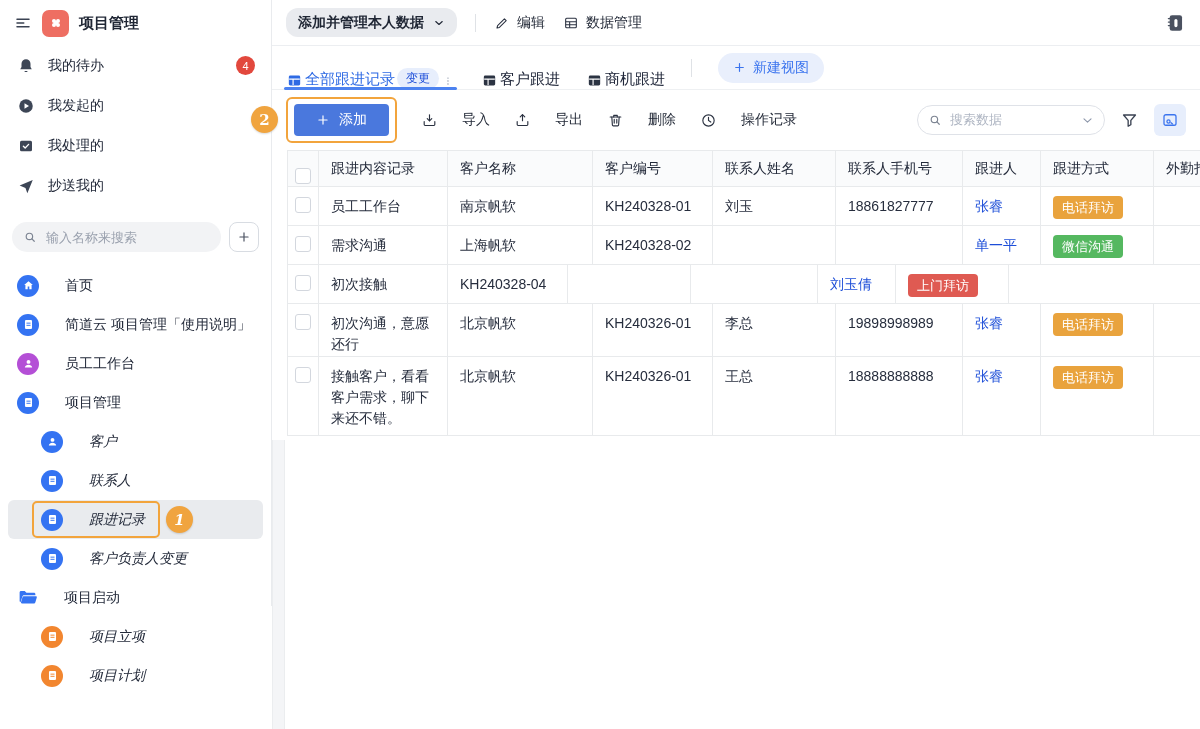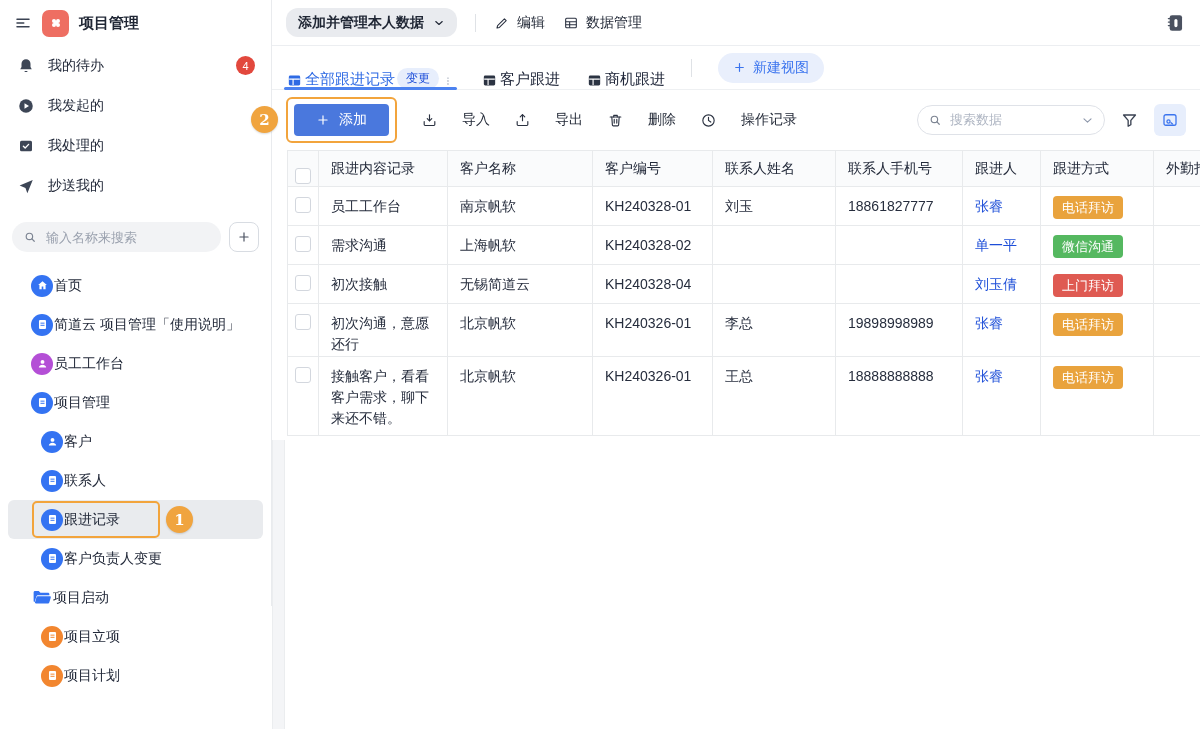--- a/index.html
+++ b/index.html
@@ -16,22 +16,22 @@
   .ws-item{height:40px;display:flex;align-items:center;gap:13px;padding:0 17px;font-size:14px;position:relative;cursor:pointer;}
   .count-badge{position:absolute;right:16px;top:10px;width:19px;height:19px;border-radius:50%;
     background:#e2483d;color:#fff;font-size:11px;display:flex;align-items:center;justify-content:center;}
   .search-row{margin-top:8px;height:46px;display:flex;align-items:center;gap:8px;padding:0 12px;}
   .side-search{flex:1;height:30px;border-radius:16px;background:#f2f3f5;display:flex;align-items:center;gap:7px;padding:0 11px;}
   .side-search input{border:none;outline:none;background:transparent;font-size:13px;width:100%;color:#3a4252;font-family:inherit;}
   .side-search input::placeholder{color:#9aa1ae;}
   .plus-btn{width:30px;height:30px;border:1px solid #d8dce2;border-radius:8px;background:#fff;
     display:flex;align-items:center;justify-content:center;color:#4a5160;cursor:pointer;}
   .nav{margin-top:6px;}
-  .nav-item{height:39px;display:flex;align-items:center;gap:1px;padding:0 31px;font-size:14px;position:relative;cursor:pointer;}
-  .nav-item.lvl2{padding-left:41px;}
+  .nav-item{height:39px;display:flex;align-items:center;gap:26px;padding:0 17px;font-size:14px;position:relative;cursor:pointer;}
+  .nav-item.lvl2{padding-left:41px;font-style:italic;}
   .nav-item.active{background:#e9ebee;border-radius:6px;margin:0 8px;padding-left:33px;}
   .cir{width:22px;height:22px;border-radius:50%;display:flex;align-items:center;justify-content:center;}
   .hl-outline{position:absolute;left:24px;top:1px;width:128px;height:37px;border:2px solid #f2a43c;border-radius:5px;pointer-events:none;}
   .num-ball{width:27px;height:27px;border-radius:50%;background:#f0a43f;color:#fff;
     font-family:"DejaVu Serif",serif;font-weight:700;font-size:15px;
     display:flex;align-items:center;justify-content:center;box-shadow:0 1px 2px rgba(0,0,0,.15);}
   .ball-1{position:absolute;left:158px;top:6px;}
   .side-scrollbar{position:absolute;left:272px;top:440px;width:13px;height:289px;background:#f4f5f7;
     border-left:1px solid #ebedef;border-right:1px solid #ebedef;z-index:3;}
 
@@ -424,21 +424,20 @@
       <div class="tc c6 link">单一平</div>
       <div class="tc c7"><span class="tag" style="background-color: rgb(85, 184, 96);">微信沟通</span></div>
       <div class="tc c8"></div>
     </div>
 
     <div class="trow h38">
       <div class="tc c0">
           <span class="cb"></span>
         </div>
       <div class="tc c1">初次接触</div>
-      <div class="tc c2">无锡简道云</div>
       <div class="tc c3">KH240328-04</div>
       <div class="tc c4"></div>
       <div class="tc c5"></div>
       <div class="tc c6 link">刘玉倩</div>
       <div class="tc c7"><span class="tag" style="background-color: rgb(223, 90, 82);">上门拜访</span></div>
       <div class="tc c8"></div>
     </div>
 
     <div class="trow h52">
       <div class="tc c0">

